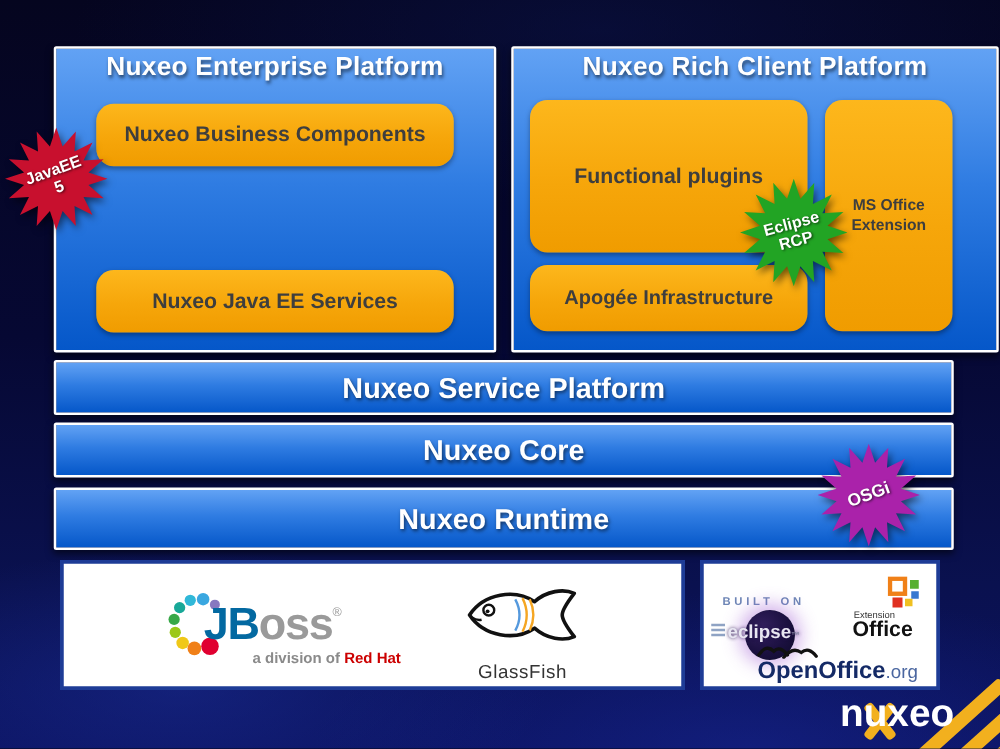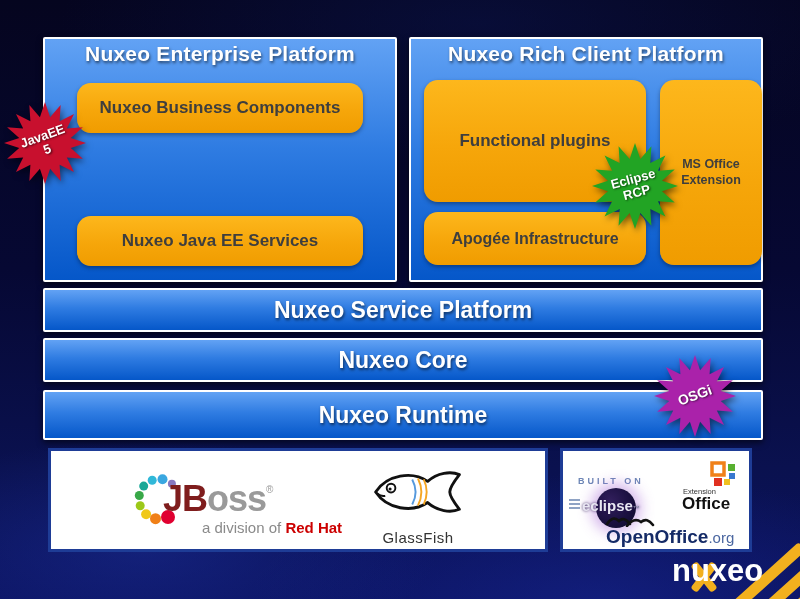--- a/index.html
+++ b/index.html
@@ -48,23 +48,23 @@
   }
   .rot20{transform:rotate(-20deg);} .rot15{transform:rotate(-15deg);}
   
   .logo-box{
     position:absolute;top:448px;height:104px;background:#fff;
     border:3px solid #1e3c96;box-sizing:border-box;
   }
   .abs{position:absolute;}
   
   .jboss-text{font-weight:bold;font-size:36px;letter-spacing:-1px;line-height:1;}
-  .jboss-jb{color:#7f1d1d;} .jboss-oss{color:#9a9a9a;}
+  .jboss-jb{color:#0369a1;} .jboss-oss{color:#9a9a9a;}
   .jboss-reg{color:#9a9a9a;font-size:10px;vertical-align:18px;font-weight:normal;}
-  .jboss-tagline{font-size:15px;color:#8a8a8a;}
+  .jboss-tagline{font-size:12px;color:#8a8a8a;font-weight:bold;}
   .jboss-tagline b{color:#cc0000;}
   
   .glassfish-label{font-size:15px;color:#333;letter-spacing:.5px;}
   
   .built-on{font-size:9px;font-weight:bold;letter-spacing:3px;color:#6e86b6;}
   .eclipse-ball{
     width:40px;height:40px;border-radius:50%;
     background:radial-gradient(circle at 35% 35%,#33205e 0%,#1b1040 55%,#0d0a28 100%);
     box-shadow:0 0 14px 5px rgba(160,90,210,.45);
   }
@@ -88,21 +88,21 @@
 <body>
 
 <div class="stage">
 
   <div class="bluebox" style="left:43px;top:37px;width:350px;height:241px;">
     <div class="platform-title">Nuxeo Enterprise Platform</div>
     <div class="orange" style="left:32px;top:44px;width:286px;height:50px;font-size:17px;">Nuxeo Business Components</div>
     <div class="orange" style="left:32px;top:177px;width:286px;height:50px;font-size:17px;">Nuxeo Java EE Services</div>
   </div>
 
-  <div class="bluebox" style="left:409px;top:37px;width:350px;height:241px;">
+  <div class="bluebox" style="left:409px;top:37px;width:350px;height:241px;padding-left:36px;">
     <div class="platform-title">Nuxeo Rich Client Platform</div>
     <div class="orange small-label" style="left:249px;top:41px;width:86px;height:185px;">MS Office Extension</div>
     <div class="orange" style="left:13px;top:41px;width:222px;height:122px;font-size:17px;">Functional plugins</div>
     <div class="orange" style="left:13px;top:173px;width:222px;height:53px;font-size:16px;">Apogée Infrastructure</div>
   </div>
 
   <div class="bluebox bar" style="left:43px;top:288px;width:716px;height:40px;">
     <span>Nuxeo Service Platform</span>
   </div>
   <div class="bluebox bar" style="left:43px;top:338px;width:716px;height:40px;">

